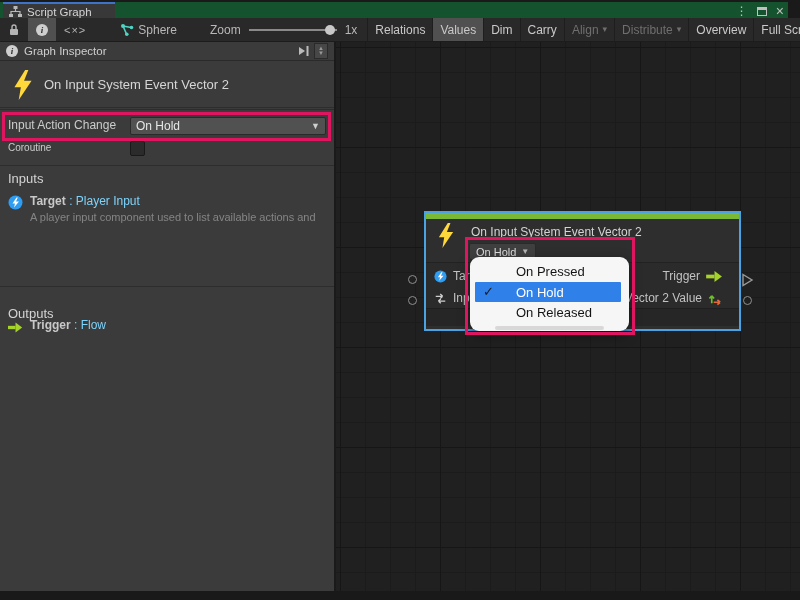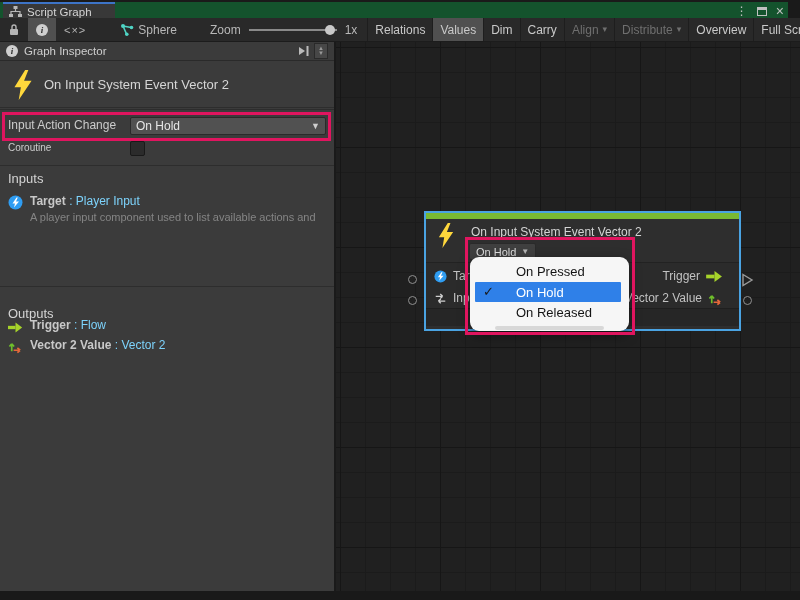--- a/index.html
+++ b/index.html
@@ -222,27 +222,20 @@
   <span class="sec-head" style="top:264px">Outputs</span>
 
   <div class="port-doc" style="top:276px">
     <svg class="icon14" viewBox="0 0 18 14" style="margin-top:2px">
       <rect x="0" y="5" width="9" height="4" fill="var(--flow-green,#a6d32a)"></rect>
       <polygon points="9,1 17,7 9,13" fill="var(--flow-green,#a6d32a)"></polygon>
     </svg>
     <div class="txt"><span class="name">Trigger</span><span class="type"> : Flow</span></div>
   </div>
 
-  <div class="port-doc" style="top:296px">
-    <svg class="icon14" viewBox="0 0 16 16">
-      <path d="M4 13 V5 M4 5 L1.5 8 M4 5 L6.5 8" stroke="#6fbe2b" stroke-width="1.8" fill="none"></path>
-      <path d="M6 12 H13 M13 12 L10 9.5 M13 12 L10 14.5" stroke="var(--vector-orange,#e4683a)" stroke-width="1.8" fill="none"></path>
-    </svg>
-    <div class="txt"><span class="name">Vector 2 Value</span><span class="type"> : Vector 2</span></div>
-  </div>
 </div>
 
 <div class="canvas">
 
   <div class="node">
     <div class="strip"></div>
     <div class="hdr">
       <svg class="bolt" width="18" height="25" viewBox="0 0 20 28">
         <polygon points="12,0 2,16 8,16 6,28 18,10 11,10 15,0" fill="var(--bolt-yellow,#ffd83c)"></polygon>
       </svg>

